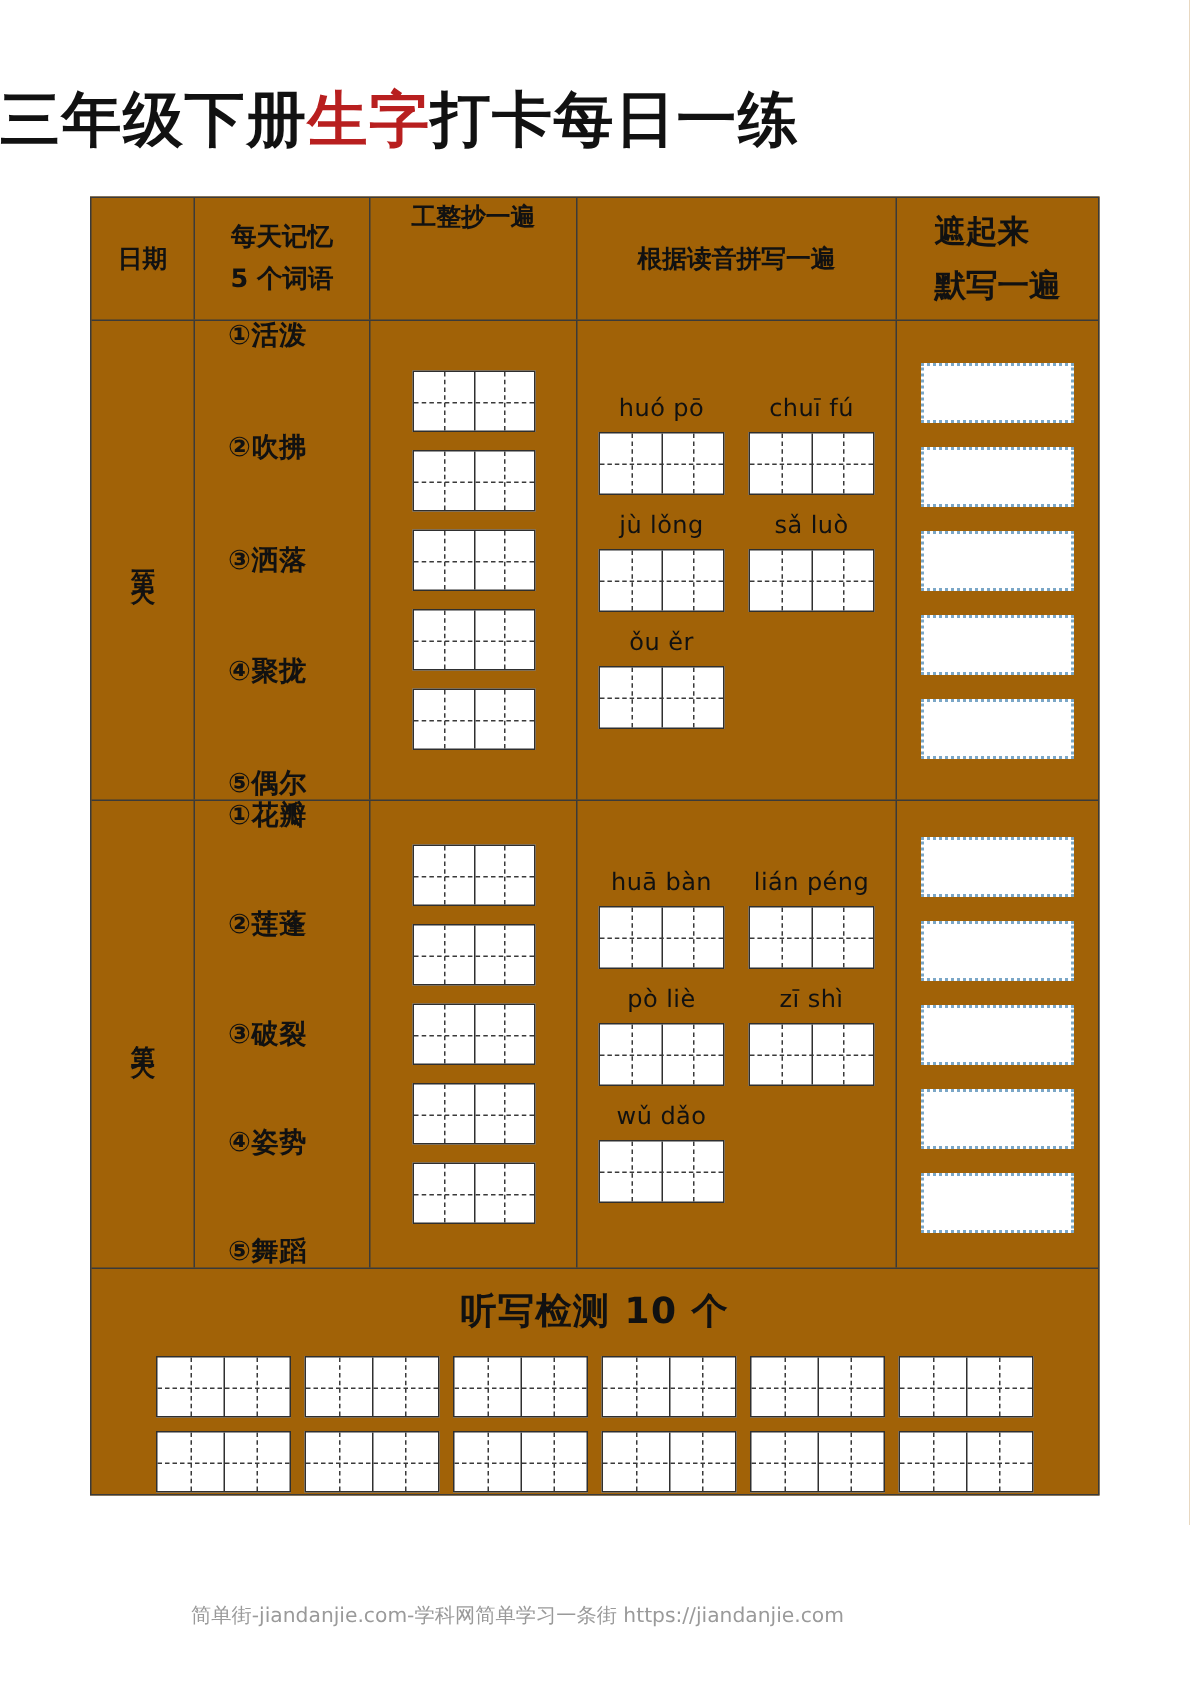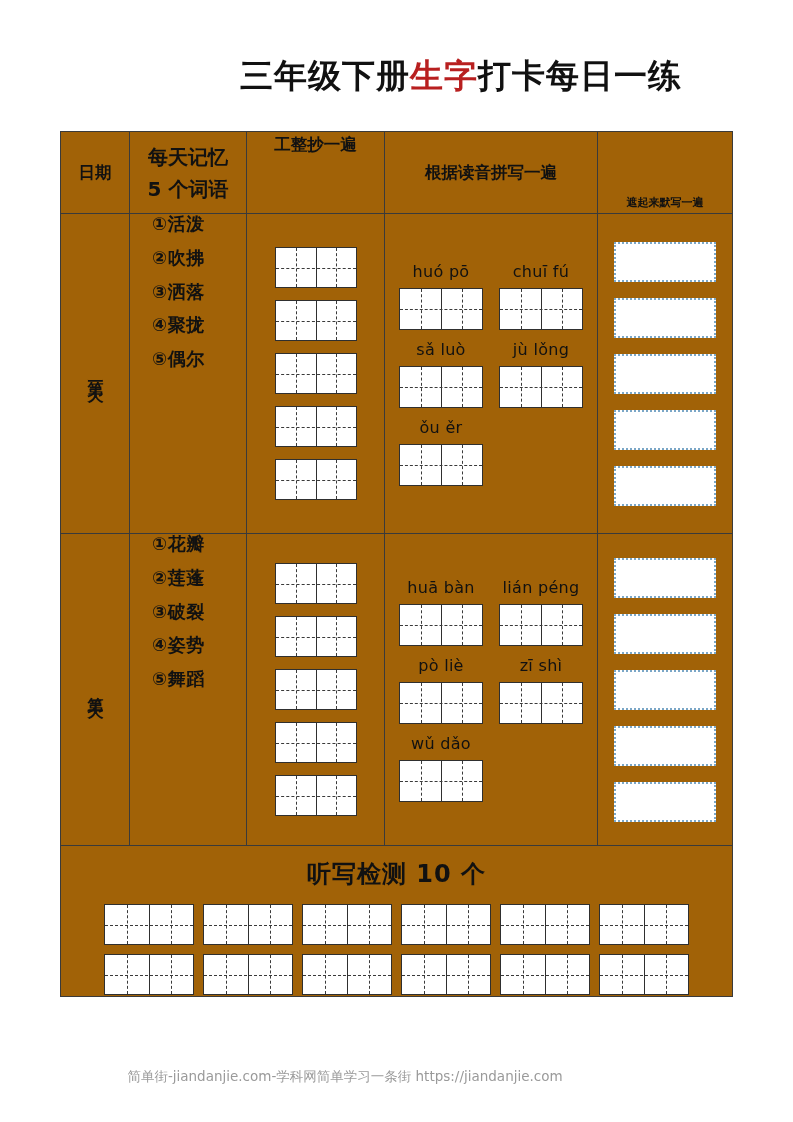--- a/index.html
+++ b/index.html
@@ -12,22 +12,22 @@
     font-family: "DejaVu Sans", "Liberation Sans", sans-serif;
     color: #111;
     position: relative;
     overflow: hidden;
   }
 
   
   .title {
     position: absolute;
     top: 58px; left: 0; width: 682px;
-    text-align: right;
-    font-size: 33px;
+    text-align: left;
+    font-size: 40px;
     font-weight: 700;
     letter-spacing: 1px;
     line-height: 1.1;
     white-space: nowrap;
     font-family: "DejaVu Sans", "Liberation Sans", sans-serif;
   }
   .title .red { color: #b81f1f; }
 
   
   .sheet {
@@ -73,21 +73,21 @@
     text-orientation: upright;
     letter-spacing: 4px;
     line-height: 1.3;
   }
   .day-label-wrap {
     display: flex; align-items: center; justify-content: center;
   }
 
   .wordlist {
     display: flex; flex-direction: column;
-    justify-content: flex-start; align-items: flex-start;
+    justify-content: space-between; align-items: flex-start;
     padding-left: 22px;
     gap: 14px;
     font-size: 18px; font-weight: 700;
     line-height: 1.1;
   }
   .wordlist .witem { white-space: nowrap; letter-spacing: 0.5px; }
 
   
   .gridbox {
     position: relative;
@@ -193,37 +193,37 @@
 
 <div class="sheet">
 
   <div class="row hdr hline-bottom">
     <div class="cell c-date hdr-cell">
       <div class="cell" style="display:flex;align-items:center;justify-content:center;height:100%;width:100%;">
         <span>日期</span>
       </div>
     </div>
     <div class="cell c-words vline">
-      <div style="display:flex;flex-direction:column;align-items:center;justify-content:center;height:100%;font-size:20px;font-weight:700;line-height:1.6;">
+      <div style="display:flex;flex-direction:column;align-items:center;justify-content:center;height:100%;font-size:17px;font-weight:700;line-height:1.6;">
         <span>每天记忆</span>
         <span>5 个词语</span>
       </div>
     </div>
     <div class="cell c-copy vline">
       <div style="display:flex;align-items:flex-start;justify-content:center;height:100%;font-size:16.5px;font-weight:700;">
         <span>工整抄一遍</span>
       </div>
     </div>
     <div class="cell c-pin vline">
       <div style="display:flex;align-items:center;justify-content:center;height:100%;font-size:16.5px;font-weight:700;">
         <span>根据读音拼写一遍</span>
       </div>
     </div>
     <div class="cell c-hide vline">
-      <div style="display:flex;flex-direction:row;align-items:flex-end;justify-content:center;height:100%;font-size:11px;font-weight:700;line-height:1.7;">
+      <div style="display:flex;flex-direction:column;align-items:flex-start;justify-content:center;height:100%;font-size:21px;font-weight:700;line-height:1.7;">
         <span>遮起来</span>
         <span>默写一遍</span>
       </div>
     </div>
   </div>
 
   <div class="row dayrow hline-bottom">
     <div class="cell c-date day-label-wrap">
       <div class="day-label">第一天</div>
     </div>
@@ -282,30 +282,30 @@
           <div class="gridbox">
               <span class="mid"></span>
               <span class="hdash"></span>
               <span class="vdash a"></span>
               <span class="vdash b"></span>
             </div>
         </div>
       </div>
       <div class="pin-pair">
         <div class="pin-item">
+          <div class="pin-text">jù lǒng</div>
+          <div class="gridbox">
+              <span class="mid"></span>
+              <span class="hdash"></span>
+              <span class="vdash a"></span>
+              <span class="vdash b"></span>
+            </div>
+        </div>
+        <div class="pin-item">
           <div class="pin-text">sǎ luò</div>
-          <div class="gridbox">
-              <span class="mid"></span>
-              <span class="hdash"></span>
-              <span class="vdash a"></span>
-              <span class="vdash b"></span>
-            </div>
-        </div>
-        <div class="pin-item">
-          <div class="pin-text">jù lǒng</div>
           <div class="gridbox">
               <span class="mid"></span>
               <span class="hdash"></span>
               <span class="vdash a"></span>
               <span class="vdash b"></span>
             </div>
         </div>
       </div>
       <div class="pin-pair">
         <div class="pin-item">

